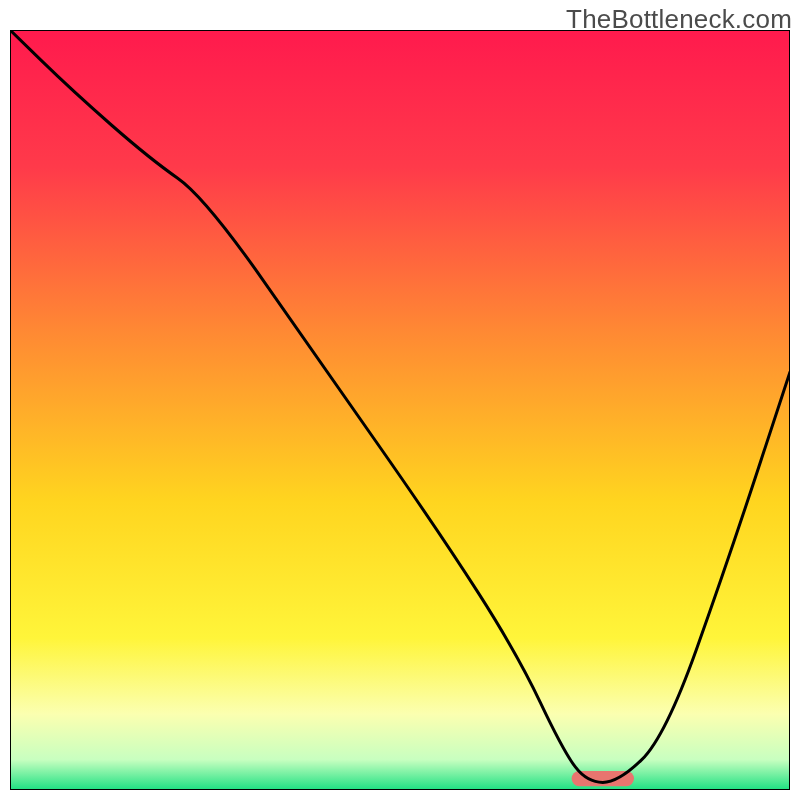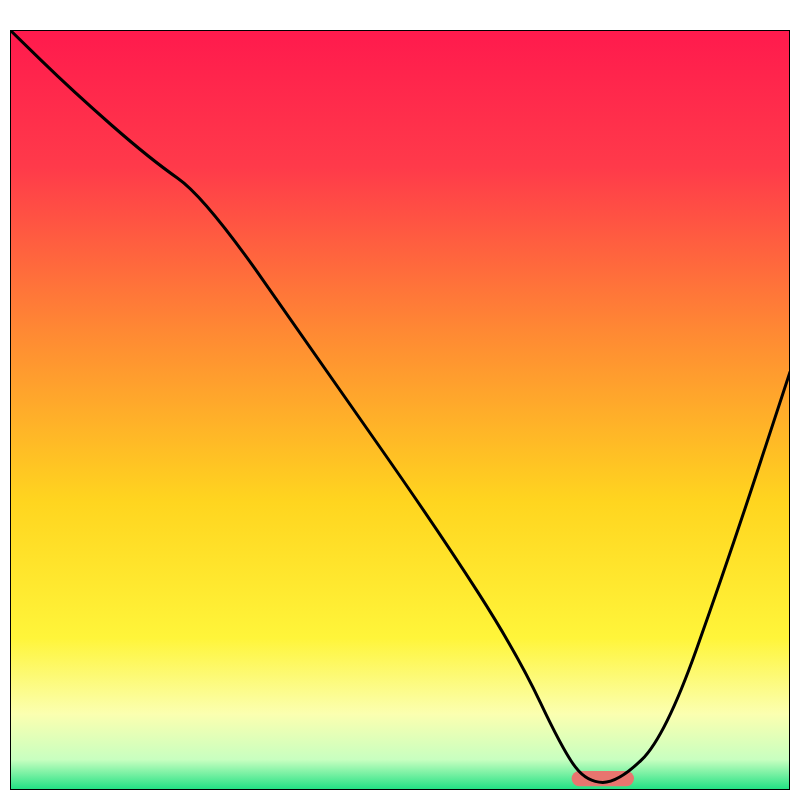--- a/index.html
+++ b/index.html
@@ -31,20 +31,21 @@
     top: 30px;
     width: 780px;
     height: 760px;
   }
   svg { display: block; }
 </style>
 </head>
 <body>
 
 <div class="wrap">
+  <div class="watermark">TheBottleneck.com</div>
   <div class="plot">
     <svg id="svg" width="780" height="760" viewBox="0 0 780 760">
         <defs>
           <linearGradient id="bg" x1="0" y1="0" x2="0" y2="1">
             <stop offset="0%" stop-color="#ff1a4d"></stop>
             <stop offset="18%" stop-color="#ff3a4a"></stop>
             <stop offset="40%" stop-color="#ff8a33"></stop>
             <stop offset="62%" stop-color="#ffd51f"></stop>
             <stop offset="80%" stop-color="#fff53a"></stop>
             <stop offset="90%" stop-color="#fbffb0"></stop>

